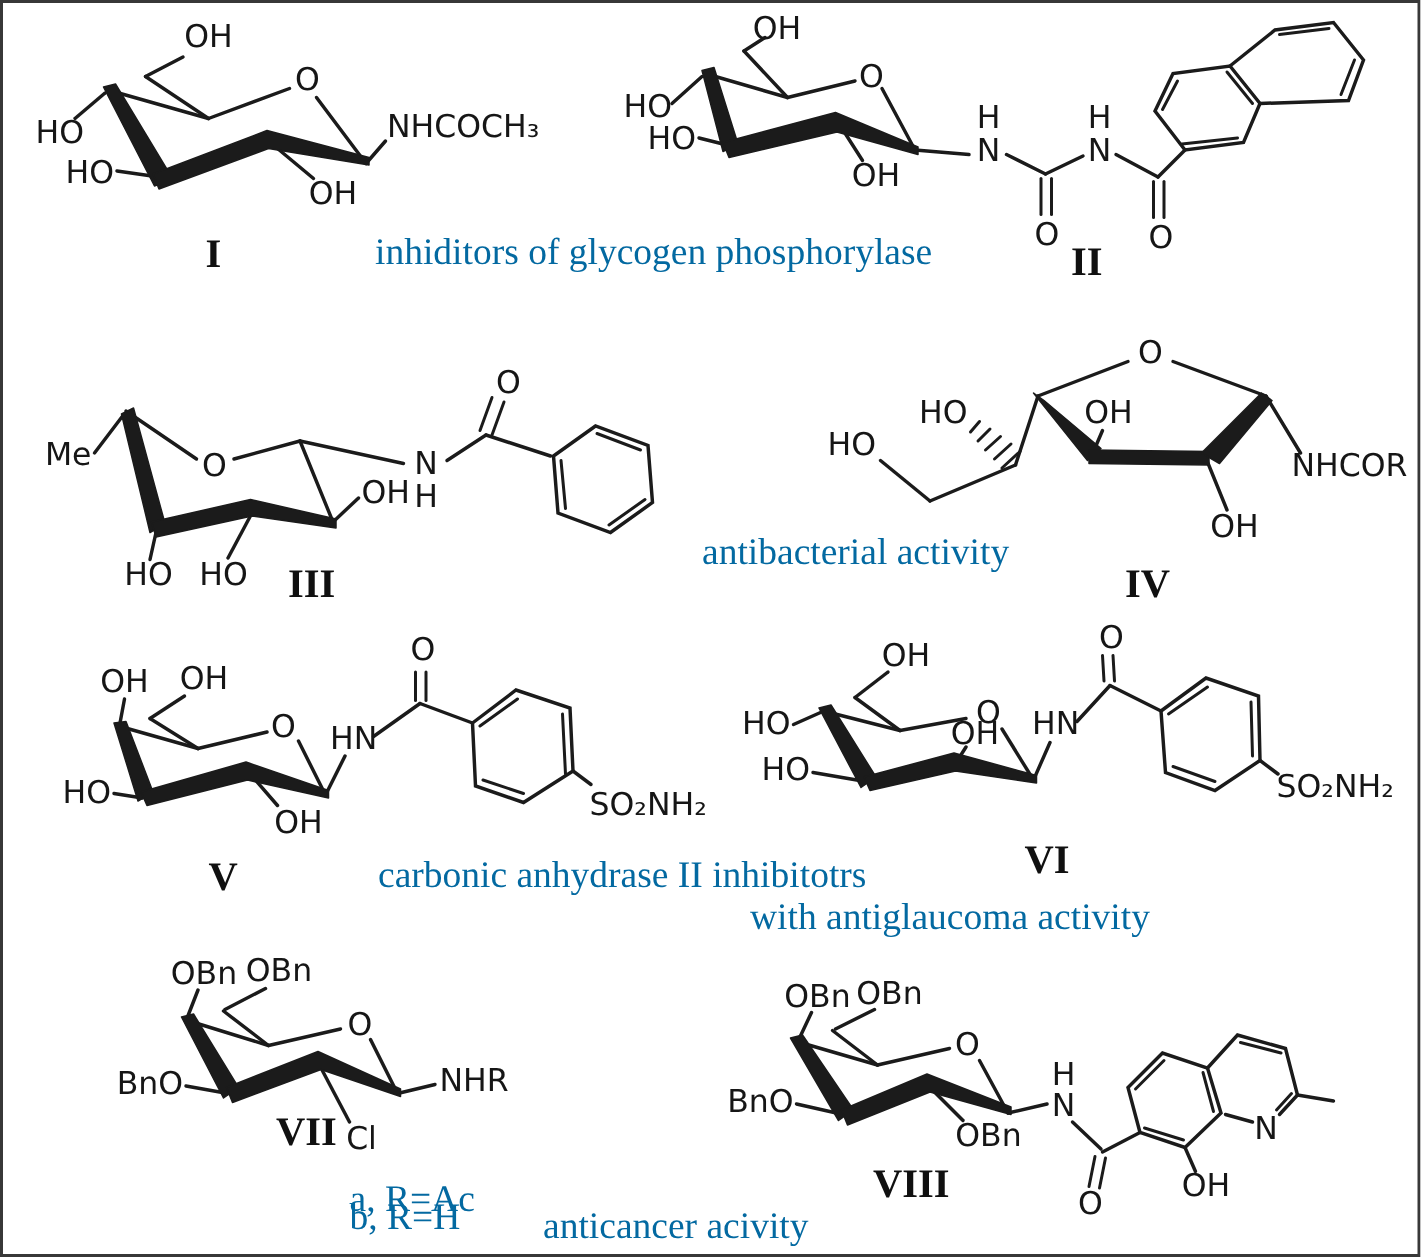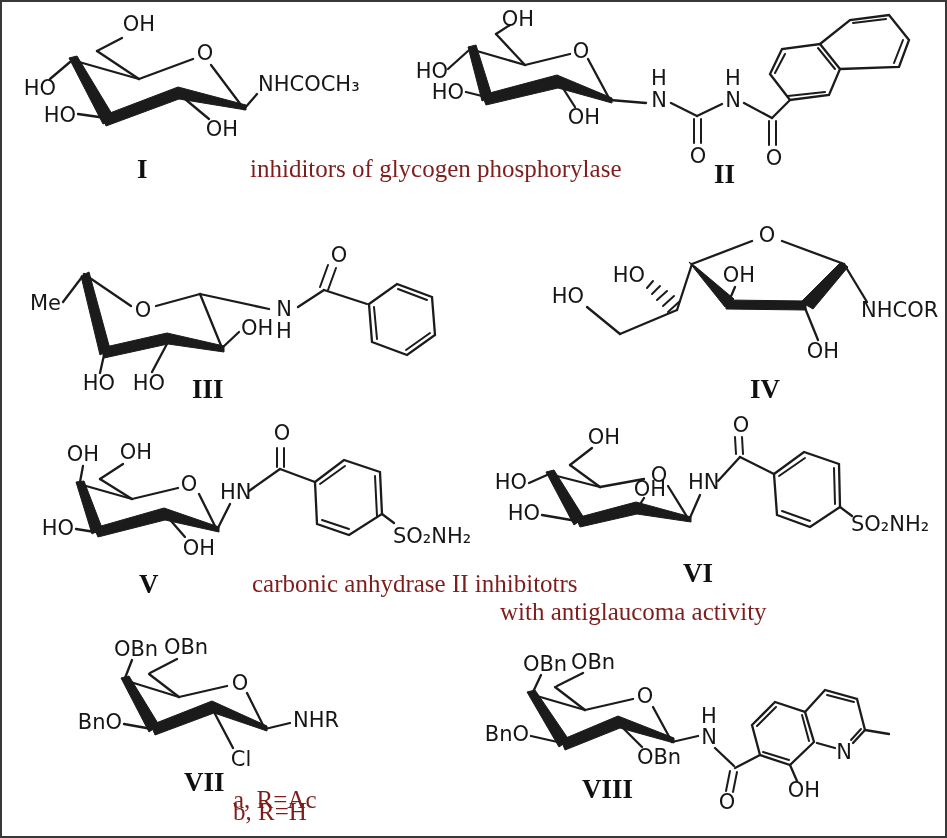--- a/index.html
+++ b/index.html
@@ -11,21 +11,21 @@
   .struct{position:absolute;overflow:visible;}
   .struct text{
     font-family:"DejaVu Sans","Liberation Sans",sans-serif;
     font-size:21px;fill:#161616;
   }
   .bond{stroke:#1b1b1b;stroke-width:2.3;fill:none;stroke-linecap:round;}
   .dbl{stroke:#1b1b1b;stroke-width:2;fill:none;stroke-linecap:round;}
   .bold{fill:#1b1b1b;stroke:#1b1b1b;stroke-width:1;stroke-linejoin:round;}
   .cap{
     position:absolute;font-family:"Liberation Serif",serif;
-    font-size:25px;color:#7f1d1d;white-space:nowrap;
+    font-size:25px;color:#0369a1;white-space:nowrap;
   }
   .num{
     position:absolute;font-family:"Liberation Serif",serif;font-weight:bold;
     font-size:27px;color:#101010;white-space:nowrap;
   }
 </style>
 </head>
 <body>
 
 <div class="fig">
@@ -280,22 +280,24 @@
     <text x="317" y="150" text-anchor="middle">OH</text>
     <text x="357" y="112" text-anchor="middle">N</text>
   </svg>
 
   <div class="num" style="left:135px;top:152px">I</div>
   <div class="num" style="left:712px;top:157px">II</div>
   <div class="num" style="left:190px;top:372px">III</div>
   <div class="num" style="left:748px;top:372px">IV</div>
   <div class="num" style="left:137px;top:567px">V</div>
   <div class="num" style="left:681px;top:556px">VI</div>
-  <div class="num" style="left:182px;top:765px">VII</div>
+  <div class="num" style="left:182px;top:737px">VII</div>
   <div class="num" style="left:580px;top:772px">VIII</div>
 
   <div class="cap" style="left:248px;top:153px">inhiditors of glycogen phosphorylase</div>
+  <div class="cap" style="left:466px;top:353px">antibacterial activity</div>
   <div class="cap" style="left:250px;top:568px">carbonic anhydrase II inhibitotrs</div>
   <div class="cap" style="left:498px;top:596px">with antiglaucoma activity</div>
   <div class="cap" style="left:231px;top:784px">a, R=Ac</div>
   <div class="cap" style="left:231px;top:796px">b, R=H</div>
+  <div class="cap" style="left:360px;top:802px">anticancer acivity</div>
 
 </div>
 
 </body></html>

